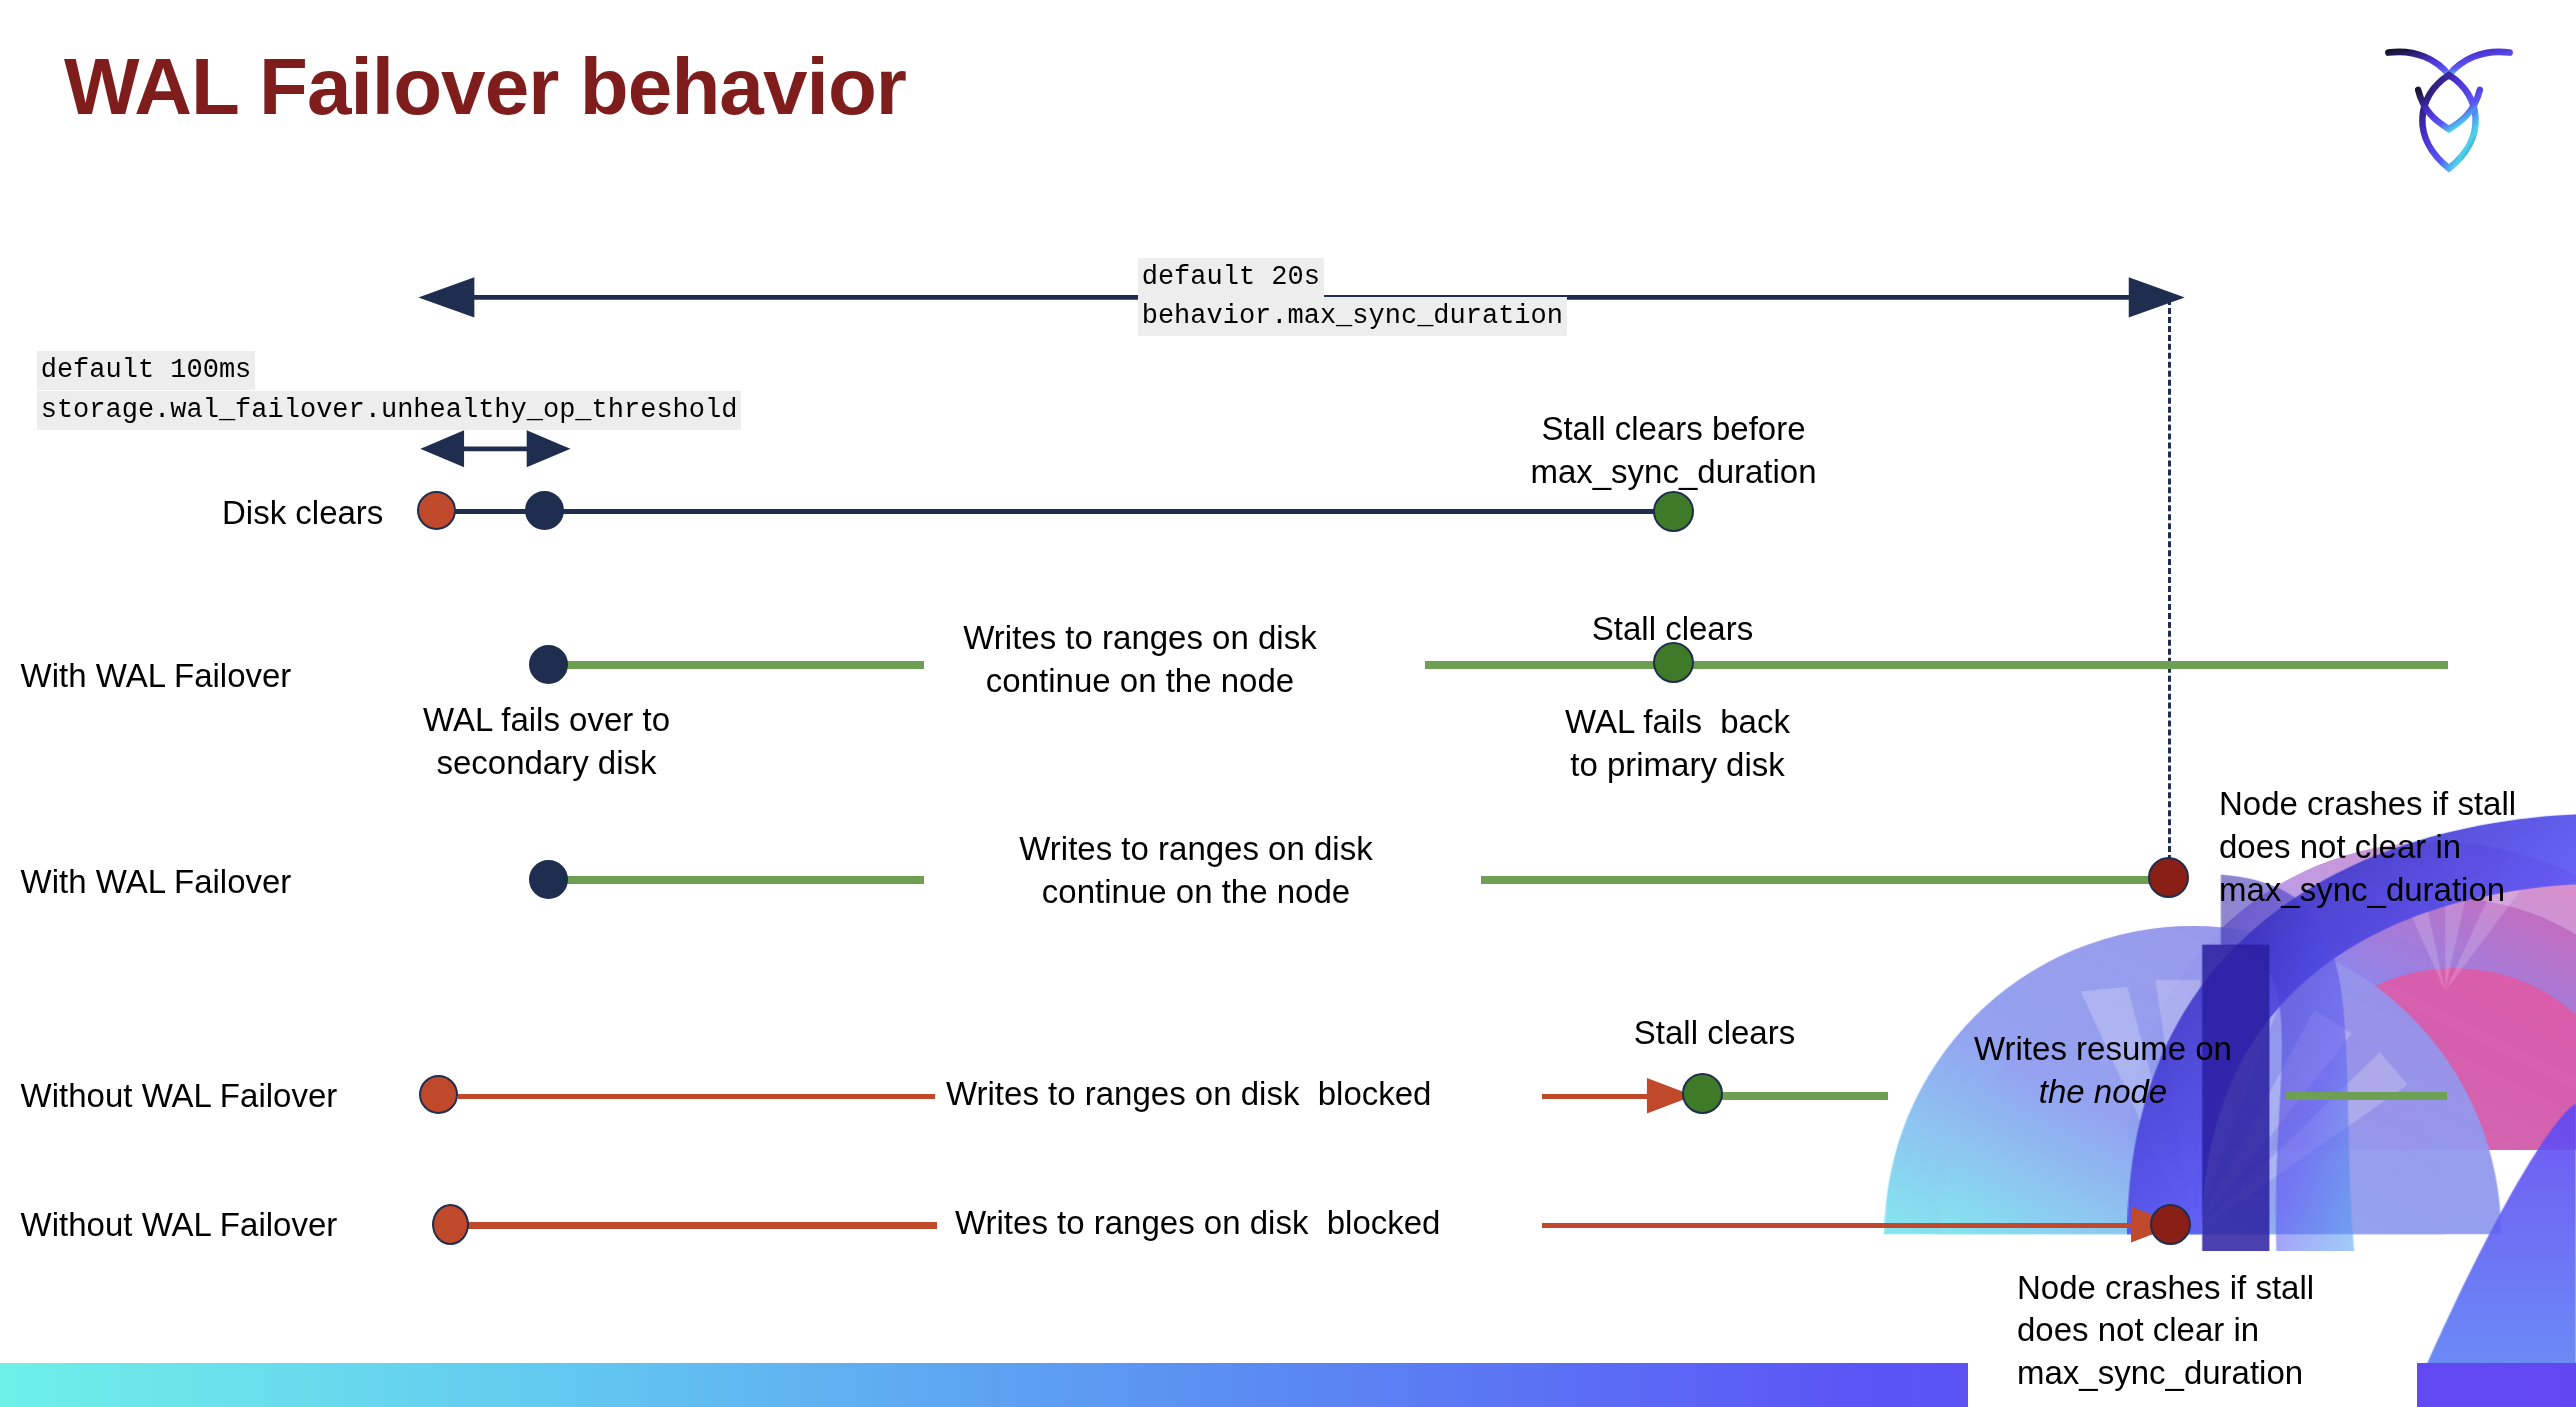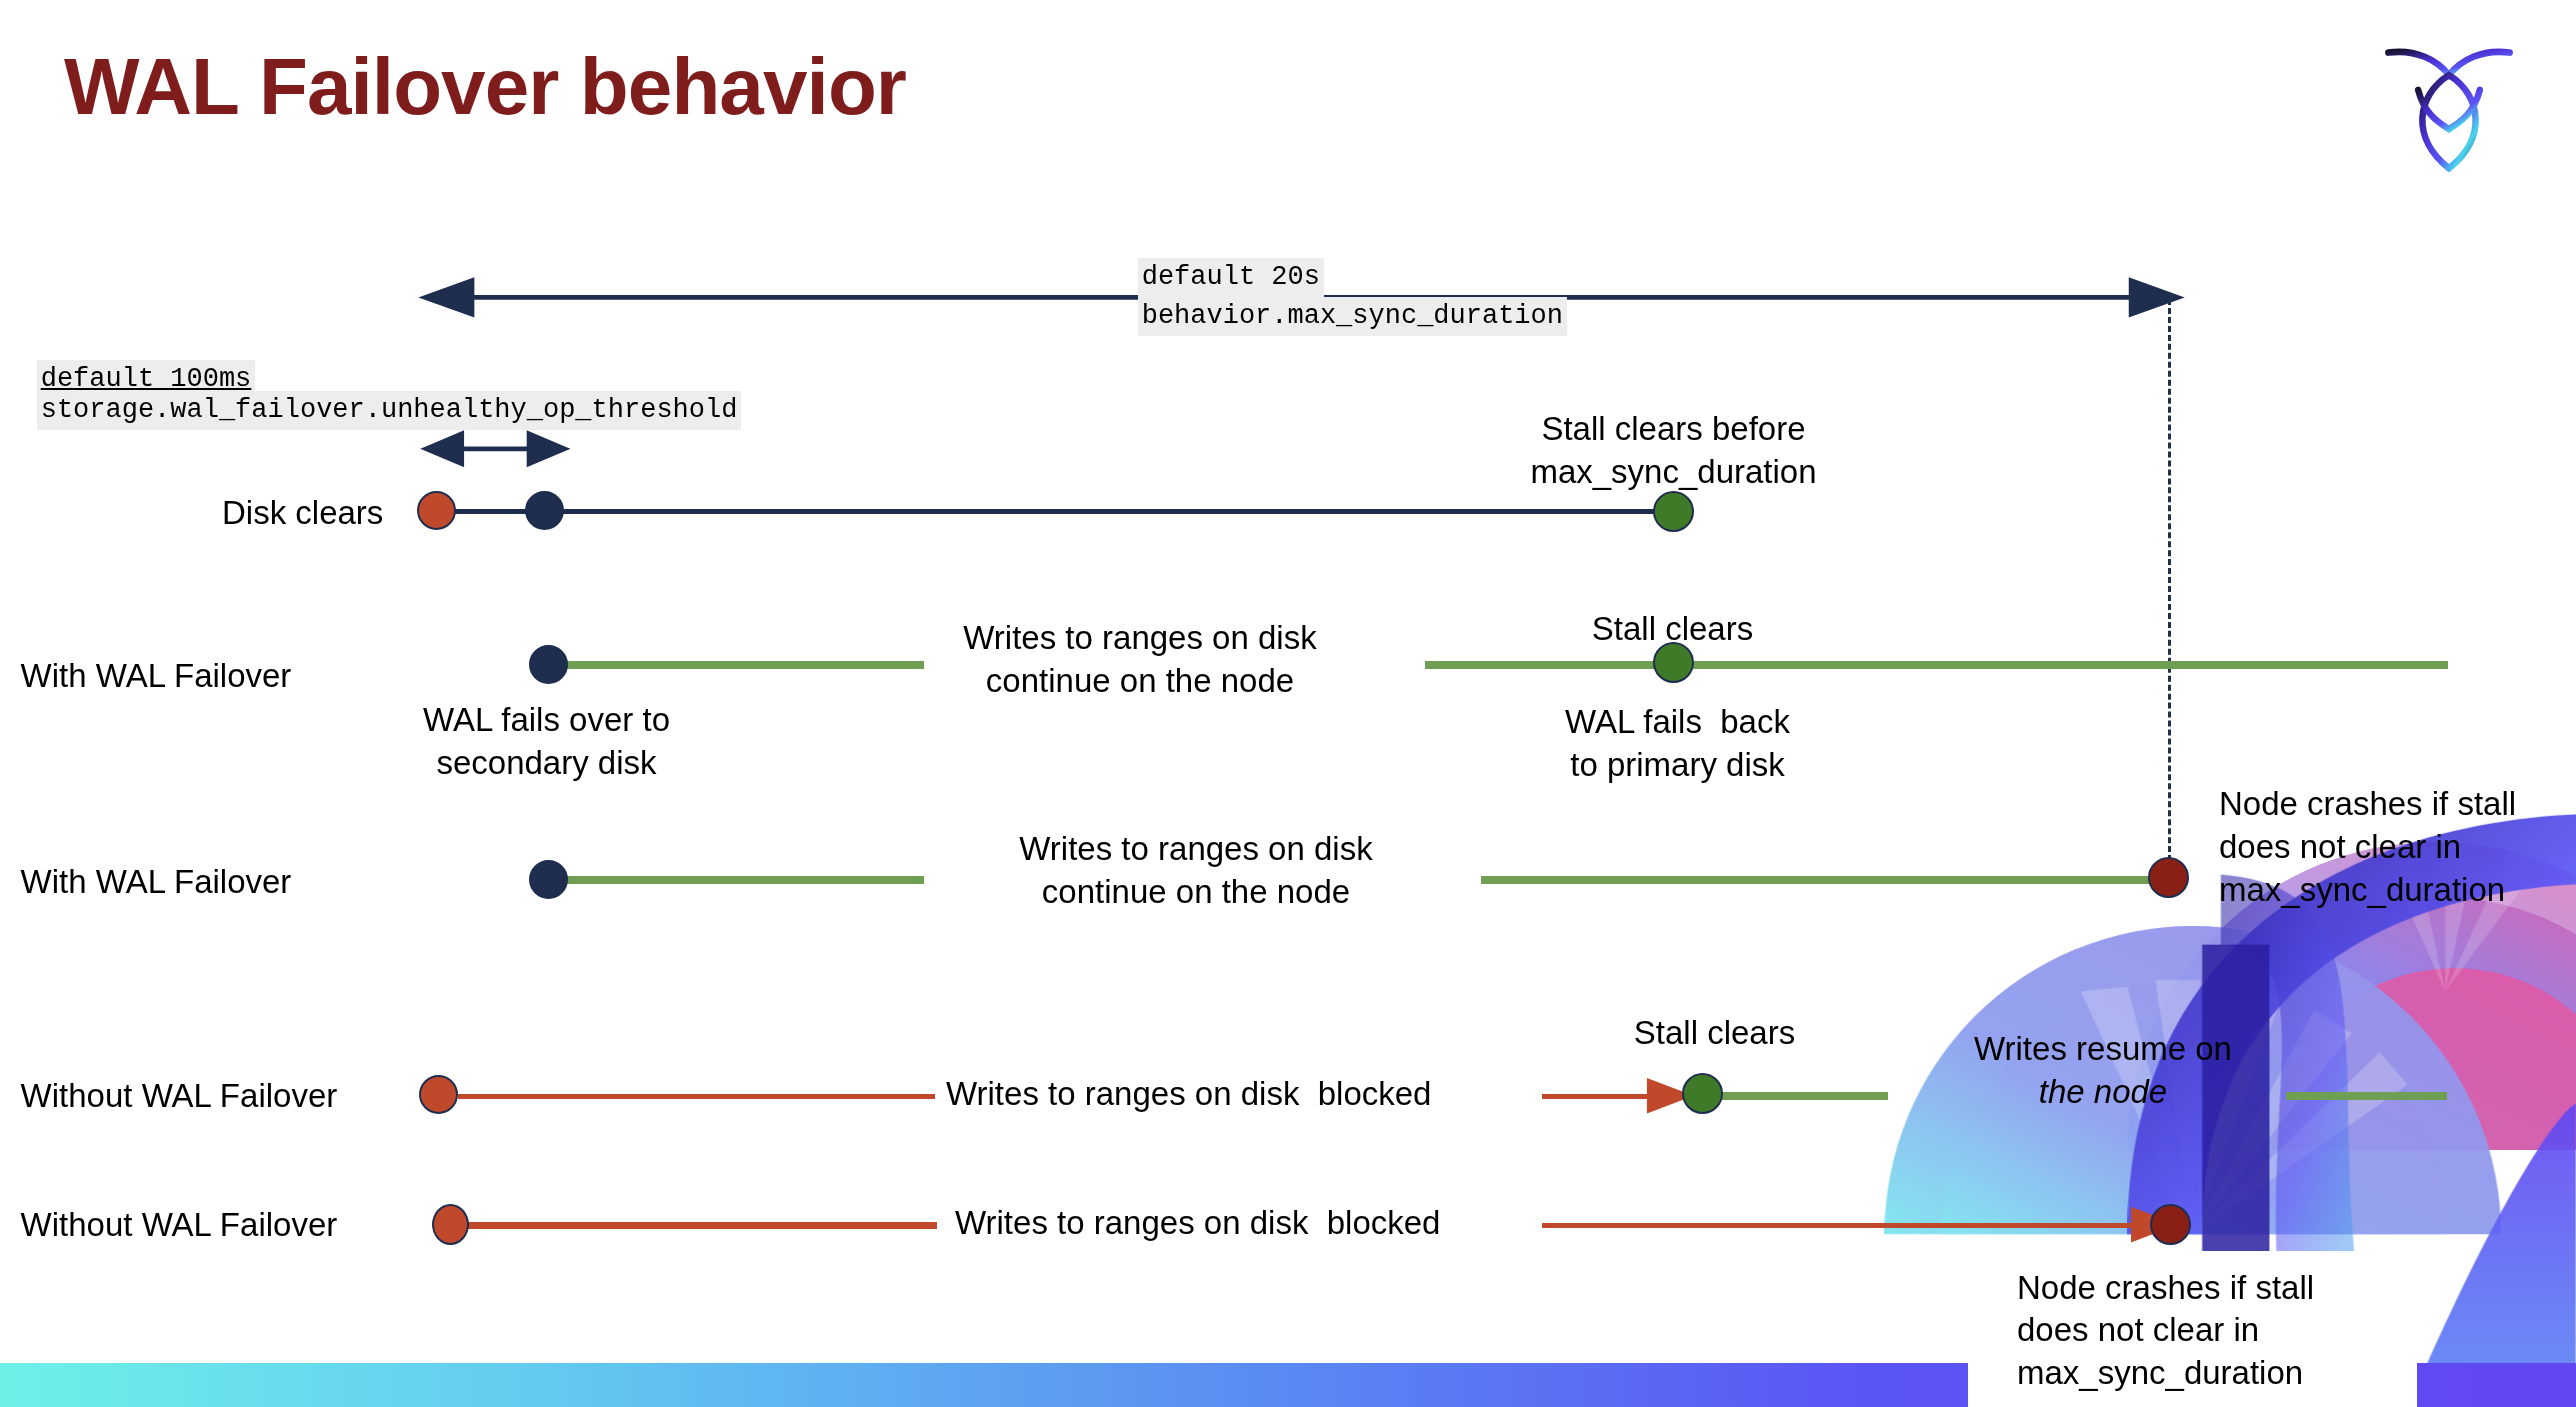--- a/index.html
+++ b/index.html
@@ -151,21 +151,21 @@
     <polygon points="1812,1172 1762,1153 1762,1191" fill="#c0492c"></polygon>
 
     <polygon points="2330,1310 2280,1291 2280,1329" fill="#c0492c"></polygon>
   </svg>
 
   <div class="dashv" style="left:2168px;top:299px;height:580px;"></div>
 
   <div class="code" style="left:1138px;top:258px;">default 20s</div>
   <div class="code" style="left:1138px;top:297px;">behavior.max_sync_duration</div>
 
-  <div class="code" style="left:37px;top:360px;text-decoration:underline;">default 100ms</div>
+  <div class="code" style="left:37px;top:351px;">default 100ms</div>
   <div class="code" style="left:37px;top:391px;">storage.wal_failover.unhealthy_op_threshold</div>
 
   <div class="rowlabel" style="left:222px;top:494px;">Disk clears</div>
   <div class="line navy" style="left:437px;top:509px;width:1238px;"></div>
   <div class="dot orange" style="left:417px;top:491px;width:39px;height:39px;"></div>
   <div class="dot navy" style="left:525px;top:491px;width:39px;height:39px;"></div>
   <div class="dot green" style="left:1653px;top:491px;width:41px;height:41px;"></div>
   <div class="lbl c" style="left:1449px;top:408px;width:449px;">Stall clears before</div>
   <div class="lbl c" style="left:1449px;top:451px;width:449px;">max_sync_duration</div>
 

